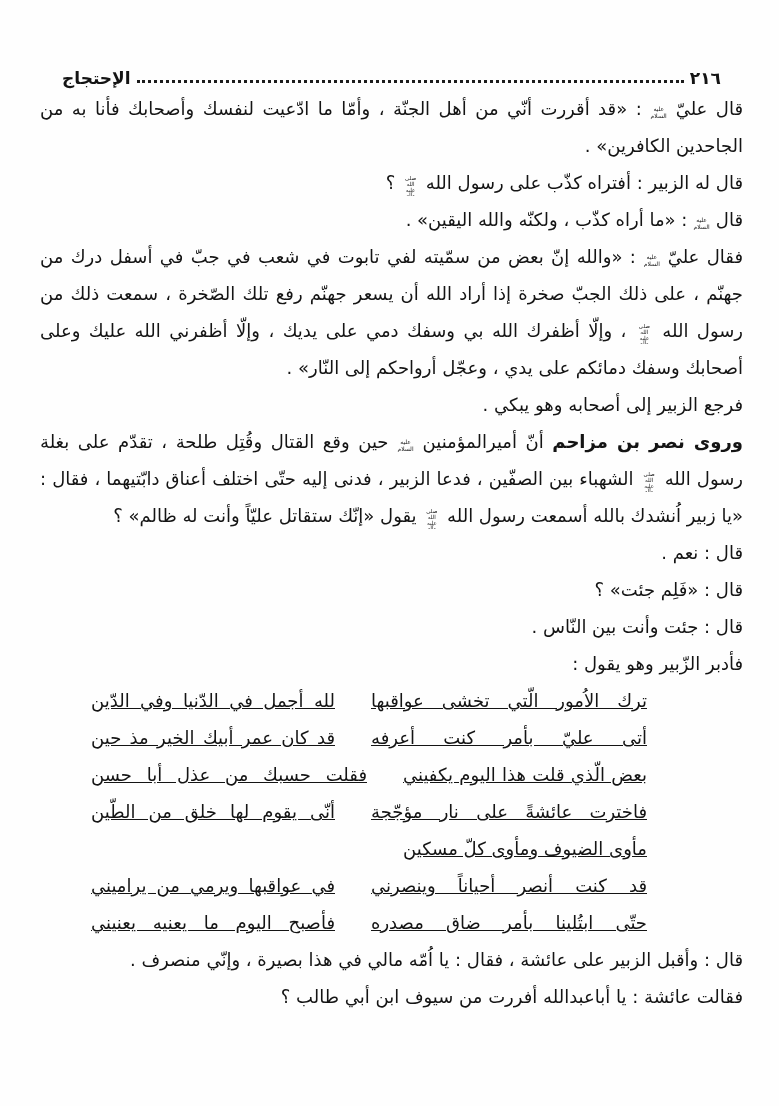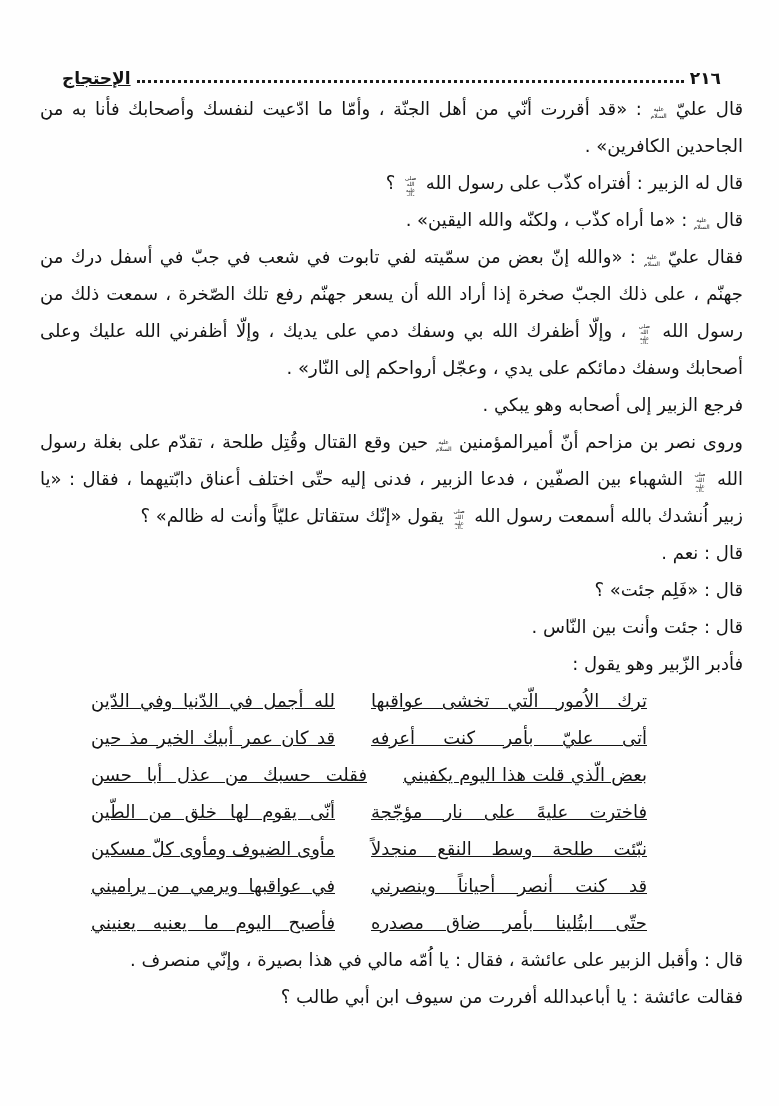--- a/index.html
+++ b/index.html
@@ -23,40 +23,40 @@
     top: 40px;
     right: 58px;
     left: 62px;
     display: flex;
     direction: rtl;
     align-items: flex-end;
     font-size: 17px;
     font-weight: bold;
   }
   .running-head .page-num { flex: 0 0 auto; letter-spacing: 1px; margin-top: 28px; }
-  .running-head .book-title { flex: 0 0 auto; text-decoration: underline; }
+  .running-head .book-title { flex: 0 0 auto; }
   .leader {
     flex: 1 1 auto;
     margin: 0 6px 5px 6px;
     border-bottom: 3px dotted #1c1c1c;
     height: 0;
   }
   
   .text-block {
     position: absolute;
     top: 90px;
     right: 36px;
     left: 40px;
     font-size: 18px;
     line-height: 37px;
     text-align: justify;
     direction: rtl;
   }
   p.para { margin: 0; padding: 0; }
-  .bold { font-weight: normal; }
+  .bold { font-weight: bold; }
   
   .hon {
     display: inline-block;
     text-align: center;
     line-height: 1.05;
     vertical-align: -4px;
     font-weight: normal;
     color: #1a1a1a;
     overflow: hidden;
   }
@@ -112,25 +112,24 @@
         </div>
         <div class="verse">
           <div class="hemi first">أتى عليّ بأمر كنت أعرفه</div>
           <div class="hemi second">قد كان عمر أبيك الخير مذ حين</div>
         </div>
         <div class="verse">
           <div class="hemi second">بعض الّذي قلت هذا اليوم يكفيني</div>
           <div class="hemi first">فقلت حسبك من عذل أبا حسن</div>
         </div>
         <div class="verse">
-          <div class="hemi first">فاخترت عليهً على نار مؤجّجة</div>
+          <div class="hemi first">فاخترت عائشةً على نار مؤجّجة</div>
           <div class="hemi second">أنّى يقوم لها خلق من الطّين</div>
         </div>
         <div class="verse">
-          <div class="hemi first">نبّئت طلحة وسط النقع منجدلاً</div>
           <div class="hemi second">مأوى الضيوف ومأوى كلّ مسكين</div>
         </div>
         <div class="verse">
           <div class="hemi first">قد كنت أنصر أحياناً وينصرني</div>
           <div class="hemi second">في عواقبها ويرمي من يراميني</div>
         </div>
         <div class="verse">
           <div class="hemi first">حتّى ابتُلينا بأمر ضاق مصدره</div>
           <div class="hemi second">فأصبح اليوم ما يعنيه يعنيني</div>
         </div>

